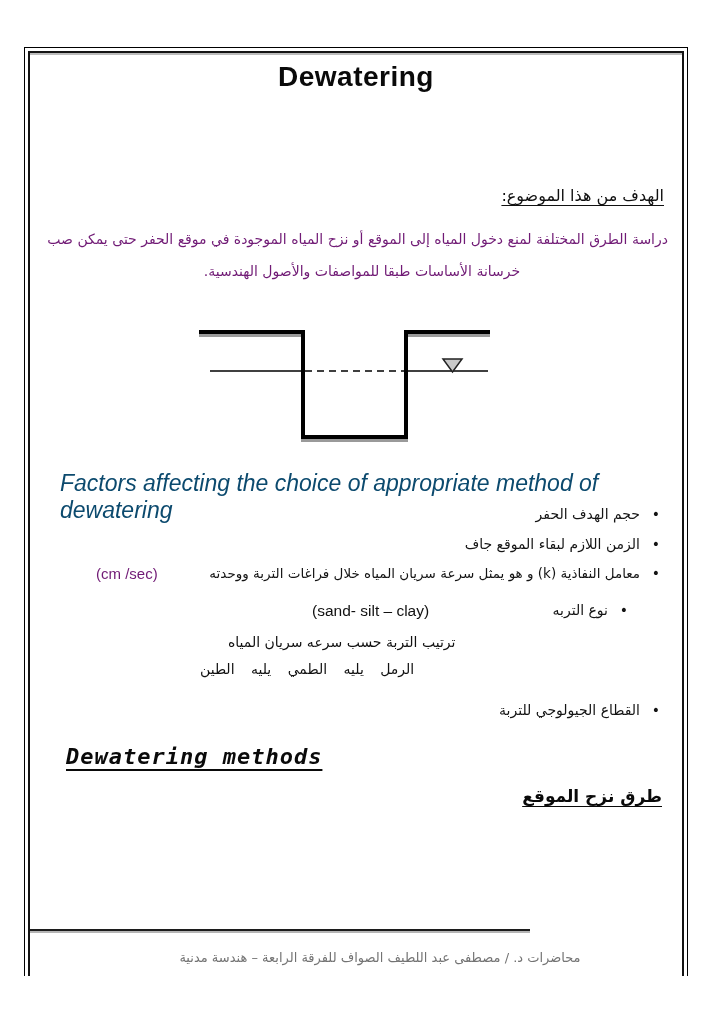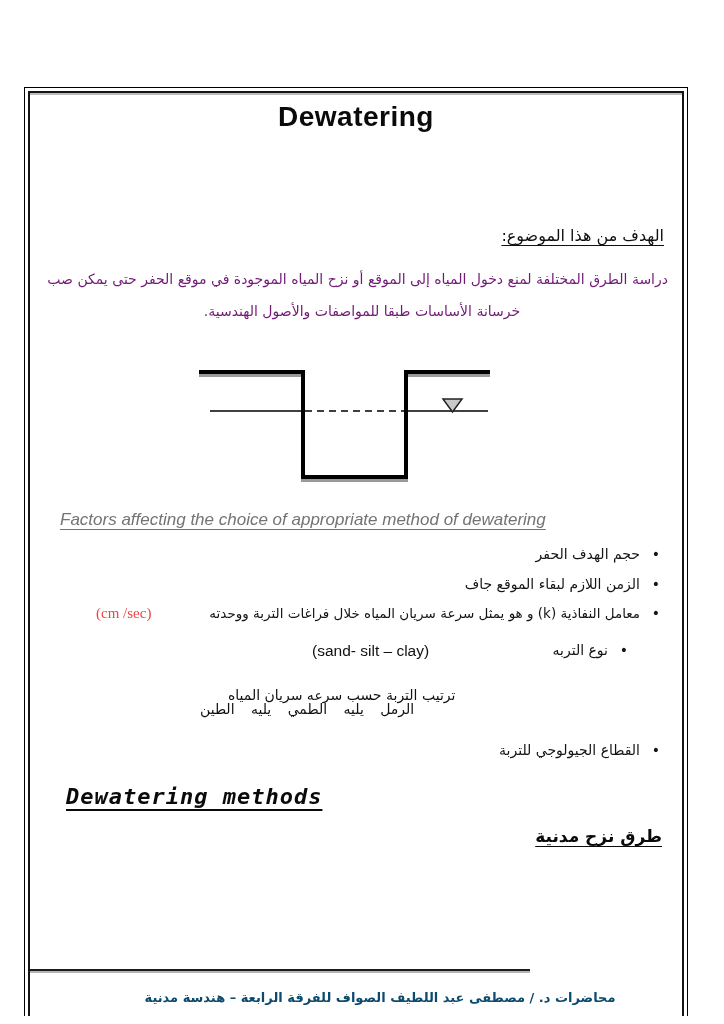--- a/index.html
+++ b/index.html
@@ -1,18 +1,18 @@
 <!DOCTYPE html>
 <html lang="ar"><head>
 <meta charset="utf-8">
 <style>
   html,body{margin:0;padding:0;background:#ffffff;}
   .page{
     position:relative;width:724px;height:976px;background:#ffffff;overflow:hidden;
-    font-family:"DejaVu Sans",sans-serif;color:#111;margin-top:40px;
+    font-family:"DejaVu Sans",sans-serif;color:#111;
   }
   
   .frame-outer{
     position:absolute;left:24px;top:47px;width:664px;height:938px;
     border:1px solid #000;padding:3px;box-sizing:border-box;background:#fff;
   }
   .frame-inner{
     position:relative;width:100%;height:100%;box-sizing:border-box;
     border:2px solid #141414;background:#fff;
     box-shadow:inset 0 2px 0 #bcbcbc;
@@ -36,59 +36,59 @@
     font-size:14px;color:#701a75;
   }
   .para .pline{display:block;height:32px;line-height:32px;white-space:nowrap;}
   .para-goal{top:170px;}
   .para-methods{top:766px;}
   .para-methods .pline{height:30px;line-height:30px;}
   .diagram-wrap{left:169px;top:275px;width:295px;height:120px;}
   .factors-heading{
     top:417px;left:30px;
     font-family:"Liberation Sans","DejaVu Sans",sans-serif;
-    font-style:italic;font-size:17px;color:#737373;
-    text-decoration:underline;text-underline-offset:4px;
+    font-style:italic;font-size:23px;color:#0c4a6e;
+    text-underline-offset:4px;
   }
   .bullet-row{
     left:30px;right:22px;direction:rtl;display:flex;align-items:flex-start;
     font-size:14px;color:#141414;white-space:nowrap;
   }
   .bullet-row .dot{width:18px;text-align:right;font-size:14px;flex:0 0 auto;}
   .bullet-row .btxt{padding-right:2px;}
   .row-b1{top:453px;}
   .row-b2{top:483px;}
   .row-b3{top:512px;left:66px;justify-content:space-between;}
   .row-b3 .btxt{font-size:13.5px;}
-  .unit-en{direction:ltr;font-family:Liberation Serif, serif;font-size:15px;color:#ef4444;}
+  .unit-en{direction:ltr;font-family:Liberation Sans, sans-serif;font-size:15px;color:#701a75;}
   .row-b4{top:549px;right:54px;}
   .soil-en{
     position:absolute;left:282px;top:549px;direction:ltr;
     font-family:"Liberation Sans","DejaVu Sans",sans-serif;font-size:15.5px;color:#111;
   }
-  .soil-line-a{top:594px;left:198px;direction:rtl;font-size:14px;white-space:nowrap;}
+  .soil-line-a{top:581px;left:198px;direction:rtl;font-size:14px;white-space:nowrap;}
   .soil-line-b{top:608px;left:170px;direction:rtl;font-size:14px;white-space:nowrap;word-spacing:12px;}
   .row-b5{top:649px;}
   .methods-heading-en{
     top:691px;left:36px;
     font-family:"DejaVu Sans Mono","Liberation Mono",monospace;
     font-weight:bold;font-style:italic;font-size:22px;color:#0a0a0a;
     text-decoration:underline;text-underline-offset:5px;letter-spacing:1px;
   }
   .methods-heading-ar{
     top:733px;right:20px;direction:rtl;font-weight:bold;font-size:17px;
     text-decoration:underline;text-underline-offset:4px;color:#0a0a0a;
   }
   .footer-rule{
     top:876px;left:0;width:500px;height:2px;background:#1c1c1c;
     box-shadow:0 2px 0 #b5b5b5;
   }
   .footer-text{
     top:897px;left:0;right:0;padding-left:48px;text-align:center;direction:rtl;
-    font-weight:bold;font-size:13px;color:#0c4a6e;
+    font-weight:normal;font-size:13px;color:#737373;
   }
 </style>
 </head>
 <body>
 
 <div class="page">
   <div class="frame-outer">
     <div class="frame-inner">
 
       <div class="abs doc-title">Dewatering</div>
@@ -150,21 +150,21 @@
 
       <div class="abs soil-line-a">ترتيب التربة حسب سرعه سريان المياه</div>
       <div class="abs soil-line-b">الرمل يليه الطمي يليه الطين</div>
 
       <div class="abs bullet-row row-b5">
         <span class="dot">•</span>
         <span class="btxt">القطاع الجيولوجي للتربة</span>
       </div>
 
       <div class="abs methods-heading-en">Dewatering methods</div>
-      <div class="abs methods-heading-ar">طرق نزح مدنية</div>
+      <div class="abs methods-heading-ar">طرق نزح الموقع</div>
 
 
       <div class="abs footer-rule"></div>
       <div class="abs footer-text">محاضرات د. / مصطفى عبد اللطيف الصواف للفرقة الرابعة – هندسة مدنية</div>
 
     </div>
   </div>
 </div>
 
 </body></html>

